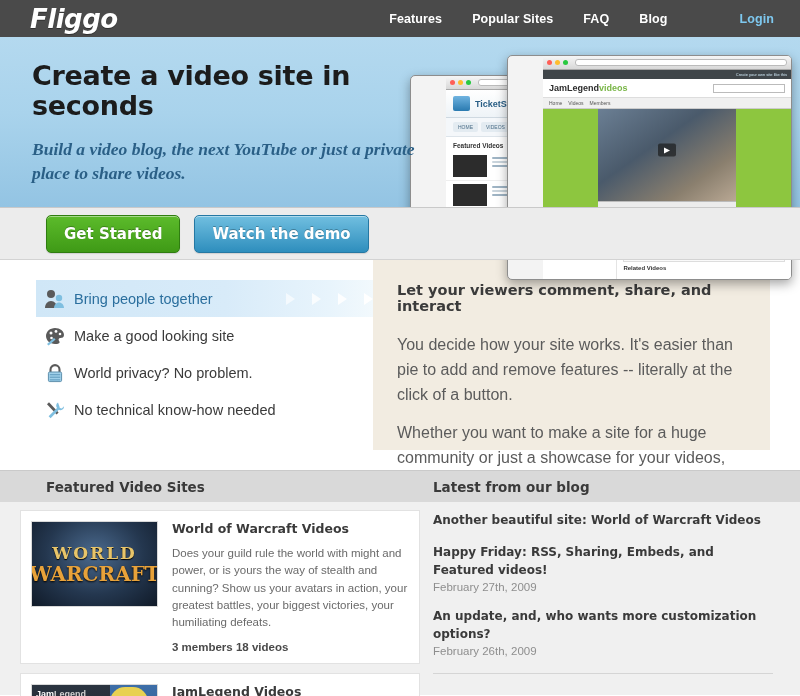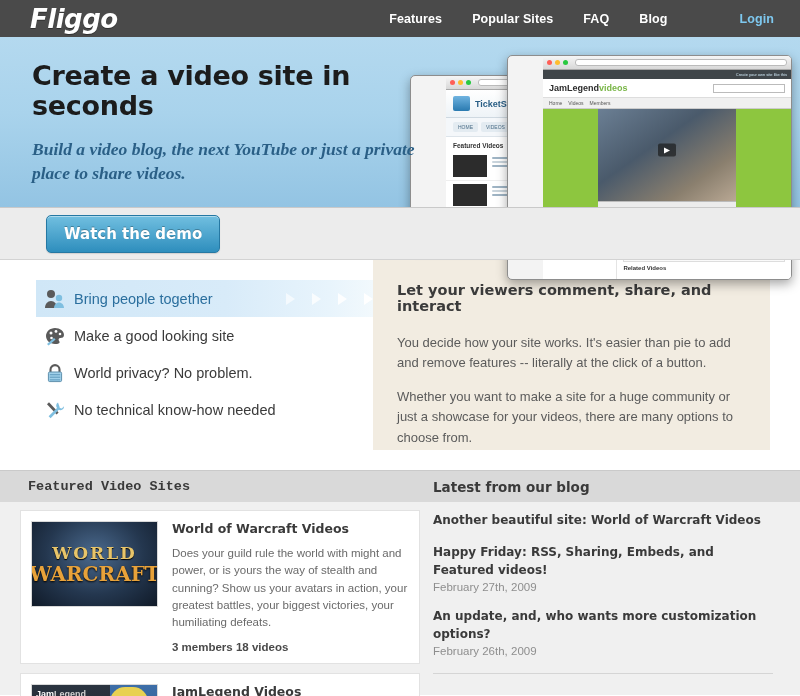--- a/index.html
+++ b/index.html
@@ -171,33 +171,33 @@
   .arrows i:nth-child(3){opacity:.88;} .arrows i:nth-child(4){opacity:1;}
 
   .panel {
     position: absolute; left: 373px; top: 0; width: 397px; height: 190px;
     background: #f2ece1; padding: 22px 24px 0 24px;
   }
   .panel h3 {
     font-family: "DejaVu Sans", sans-serif;
     font-size: 14.5px; font-weight: bold; color: #3b3b3b; margin-bottom: 19px;
   }
-  .panel p { font-size: 13px; color: #5b5b5b; line-height: 1.55; margin-bottom: 14px; }
+  .panel p { font-size: 16px; color: #5b5b5b; line-height: 1.55; margin-bottom: 14px; }
 
   
   .sechead {
     position: relative; height: 32px; background: #d9d9d9;
     border-top: 1px solid #cacaca;
   }
   .sechead h4 {
     position: absolute; top: 8px;
     font-family: "DejaVu Sans", sans-serif;
     font-size: 13.5px; font-weight: bold; color: #3a3a3a;
   }
-  .sechead .left  { left: 28px; font-family: Liberation Mono, monospace; }
+  .sechead .left  { left: 46px; }
   .sechead .right { left: 433px; }
 
   
   .bottom { position: relative; height: 193px; background: #f0f0f0; }
   .col-left { position: absolute; left: 20px; top: 8px; width: 400px; }
   .col-right { position: absolute; left: 433px; top: 10px; width: 340px; }
 
   .card {
     background: #ffffff; border: 1px solid #e2e2e2;
     padding: 10px; display: flex; gap: 14px; margin-bottom: 9px;
@@ -364,20 +364,21 @@
             <div class="jl-box"></div>
             <div class="jl-sub">Related Videos</div>
           </div>
         </div>
       </div>
 
     </div>
   </div>
 
   <div class="btnband">
+    <a href="#" class="btn btn-green">Get Started</a>
     <a href="#" class="btn btn-blue">Watch the demo</a>
   </div>
 
   <div class="middle">
 
     <div class="features">
 
       <div class="frow active">
         <span class="ficon">
           <svg width="22" height="20" viewBox="0 0 22 20">

